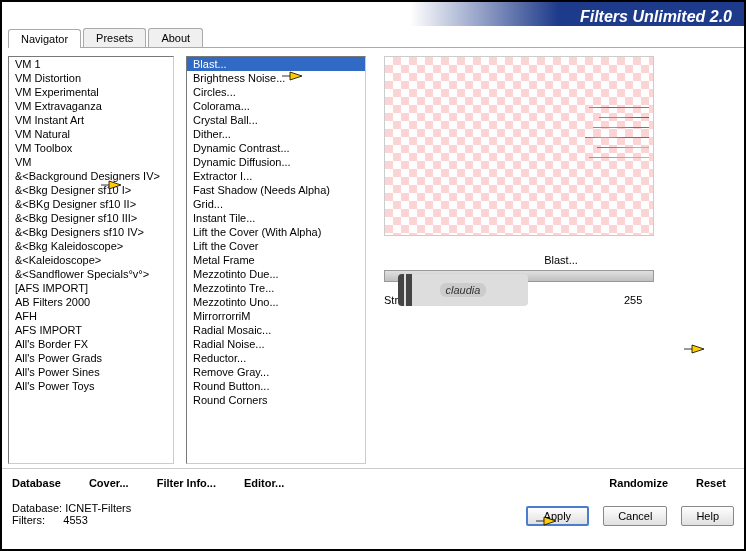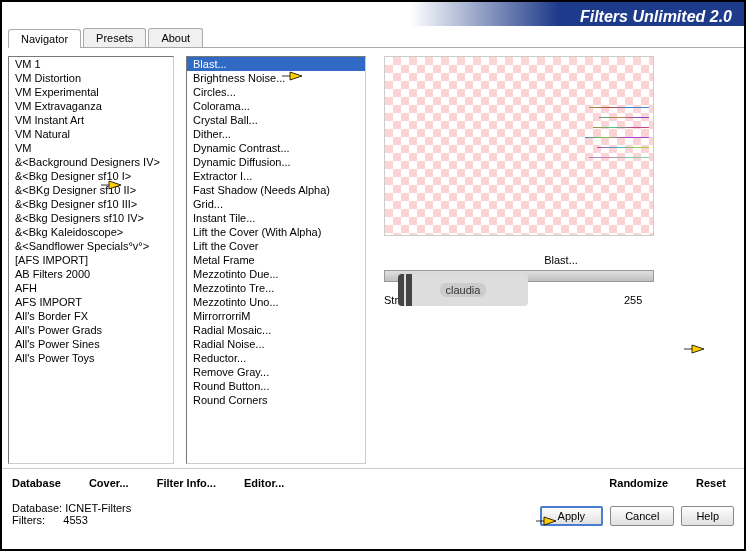--- a/index.html
+++ b/index.html
@@ -22,25 +22,25 @@
 .filter-name{text-align:center;margin-top:18px;font-size:11px}
 .param-bar{width:270px;height:12px;background:linear-gradient(#e0e0e0,#c0c0c0);border:1px solid #999;margin:4px 0 12px 0}
 .param-row{display:flex;align-items:center;width:270px;margin-top:6px}
 .param-label{flex:1}
 .param-val{width:30px;text-align:left}
 .btn-row{display:flex;padding:4px 10px;border-top:1px solid #ccc;align-items:center;height:28px}
 .link-btn{font-weight:bold;margin-right:28px;cursor:pointer;text-decoration-color:#888}
 .spacer{flex:1}
 .status{padding:6px 10px;display:flex;align-items:flex-end;font-size:11px}
 .status-col{margin-right:6px}
-.btn{border:1px solid #888;background:linear-gradient(#fefefe,#e0e0e0);padding:3px 14px;cursor:pointer;border-radius:2px;margin-left:7px}
+.btn{border:1px solid #888;background:linear-gradient(#fefefe,#e0e0e0);padding:3px 14px;cursor:pointer;border-radius:2px;margin-left:14px}
 .btn.primary{border:2px solid #4a7cd0;padding:2px 16px}
 .hand{position:absolute;width:24px;height:18px;pointer-events:none;z-index:10}
 .hand svg{width:100%;height:100%}
-.watermark{position:absolute;left:396px;top:272px;z-index:5;width:130px;height:32px;background:linear-gradient(90deg,#444 0,#444 6px,transparent 6px,transparent 8px,#444 8px,#444 14px,transparent 14px),#ddd;display:flex;align-items:center;justify-content:center;color:#333;font-family:cursive;border-radius:4px}
+.watermark{position:absolute;left:396px;top:272px;z-index:5;width:130px;height:32px;background:linear-gradient(90deg,#444 0,#444 6px,transparent 6px,transparent 8px,#444 8px,#444 14px,transparent 14px),#ddd;display:flex;align-items:center;justify-content:center;font-style:italic;color:#333;font-family:cursive;border-radius:4px}
 .watermark span{background:#ccc;padding:1px 6px;border-radius:6px}
 </style>
 </head>
 <body>
 
 <div class="title-bar">
   <span class="title-text">Filters Unlimited 2.0</span>
 </div>
 
 <div class="tabs">
@@ -50,27 +50,29 @@
 </div>
 
 <div class="main">
   <div class="list list1" id="catlist">
       <div class="item">VM 1</div>
       <div class="item">VM Distortion</div>
       <div class="item">VM Experimental</div>
       <div class="item">VM Extravaganza</div>
       <div class="item">VM Instant Art</div>
       <div class="item">VM Natural</div>
+      <div class="item">VM Toolbox</div>
       <div class="item">VM</div>
       <div class="item">&amp;&lt;Background Designers IV&gt;</div>
       <div class="item">&amp;&lt;Bkg Designer sf10 I&gt;</div>
       <div class="item">&amp;&lt;BKg Designer sf10 II&gt;</div>
       <div class="item">&amp;&lt;Bkg Designer sf10 III&gt;</div>
       <div class="item">&amp;&lt;Bkg Designers sf10 IV&gt;</div>
       <div class="item">&amp;&lt;Bkg Kaleidoscope&gt;</div>
+      <div class="item">&amp;&lt;Kaleidoscope&gt;</div>
       <div class="item">&amp;&lt;Sandflower Specials°v°&gt;</div>
       <div class="item">[AFS IMPORT]</div>
       <div class="item">AB Filters 2000</div>
       <div class="item">AFH</div>
       <div class="item">AFS IMPORT</div>
       <div class="item">All's Border FX</div>
       <div class="item">All's Power Grads</div>
       <div class="item">All's Power Sines</div>
       <div class="item">All's Power Toys</div>
     </div>

